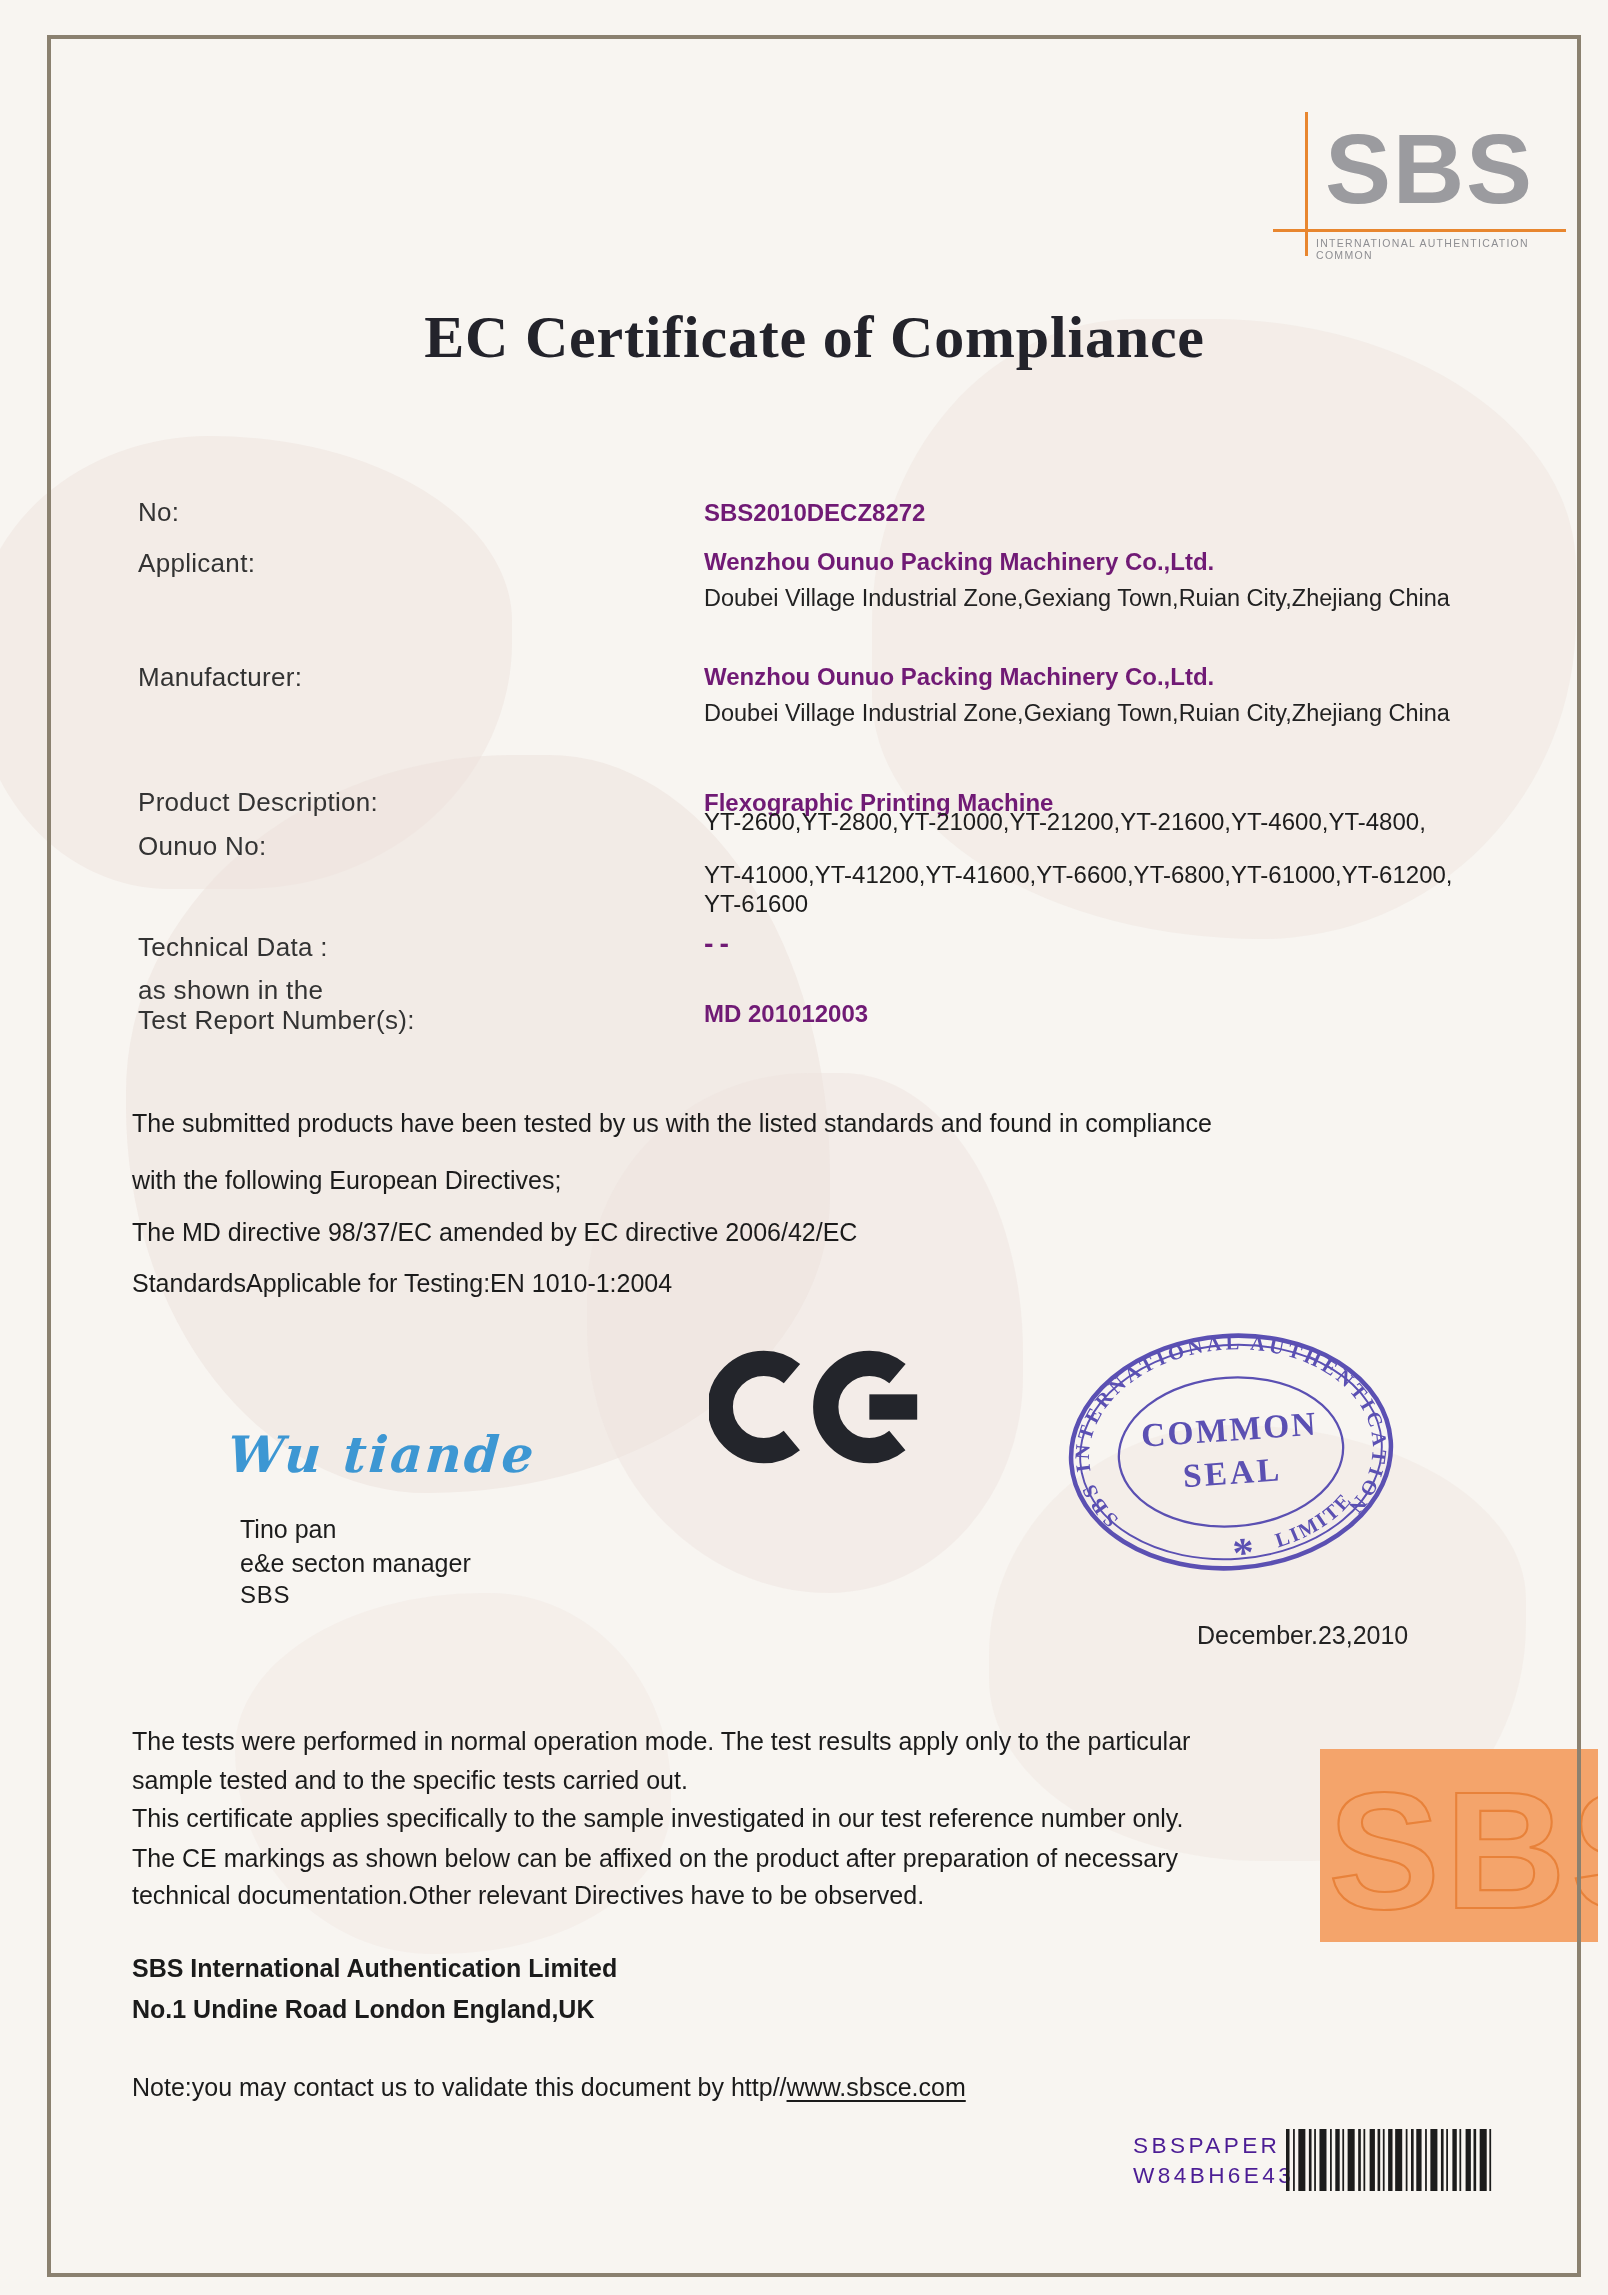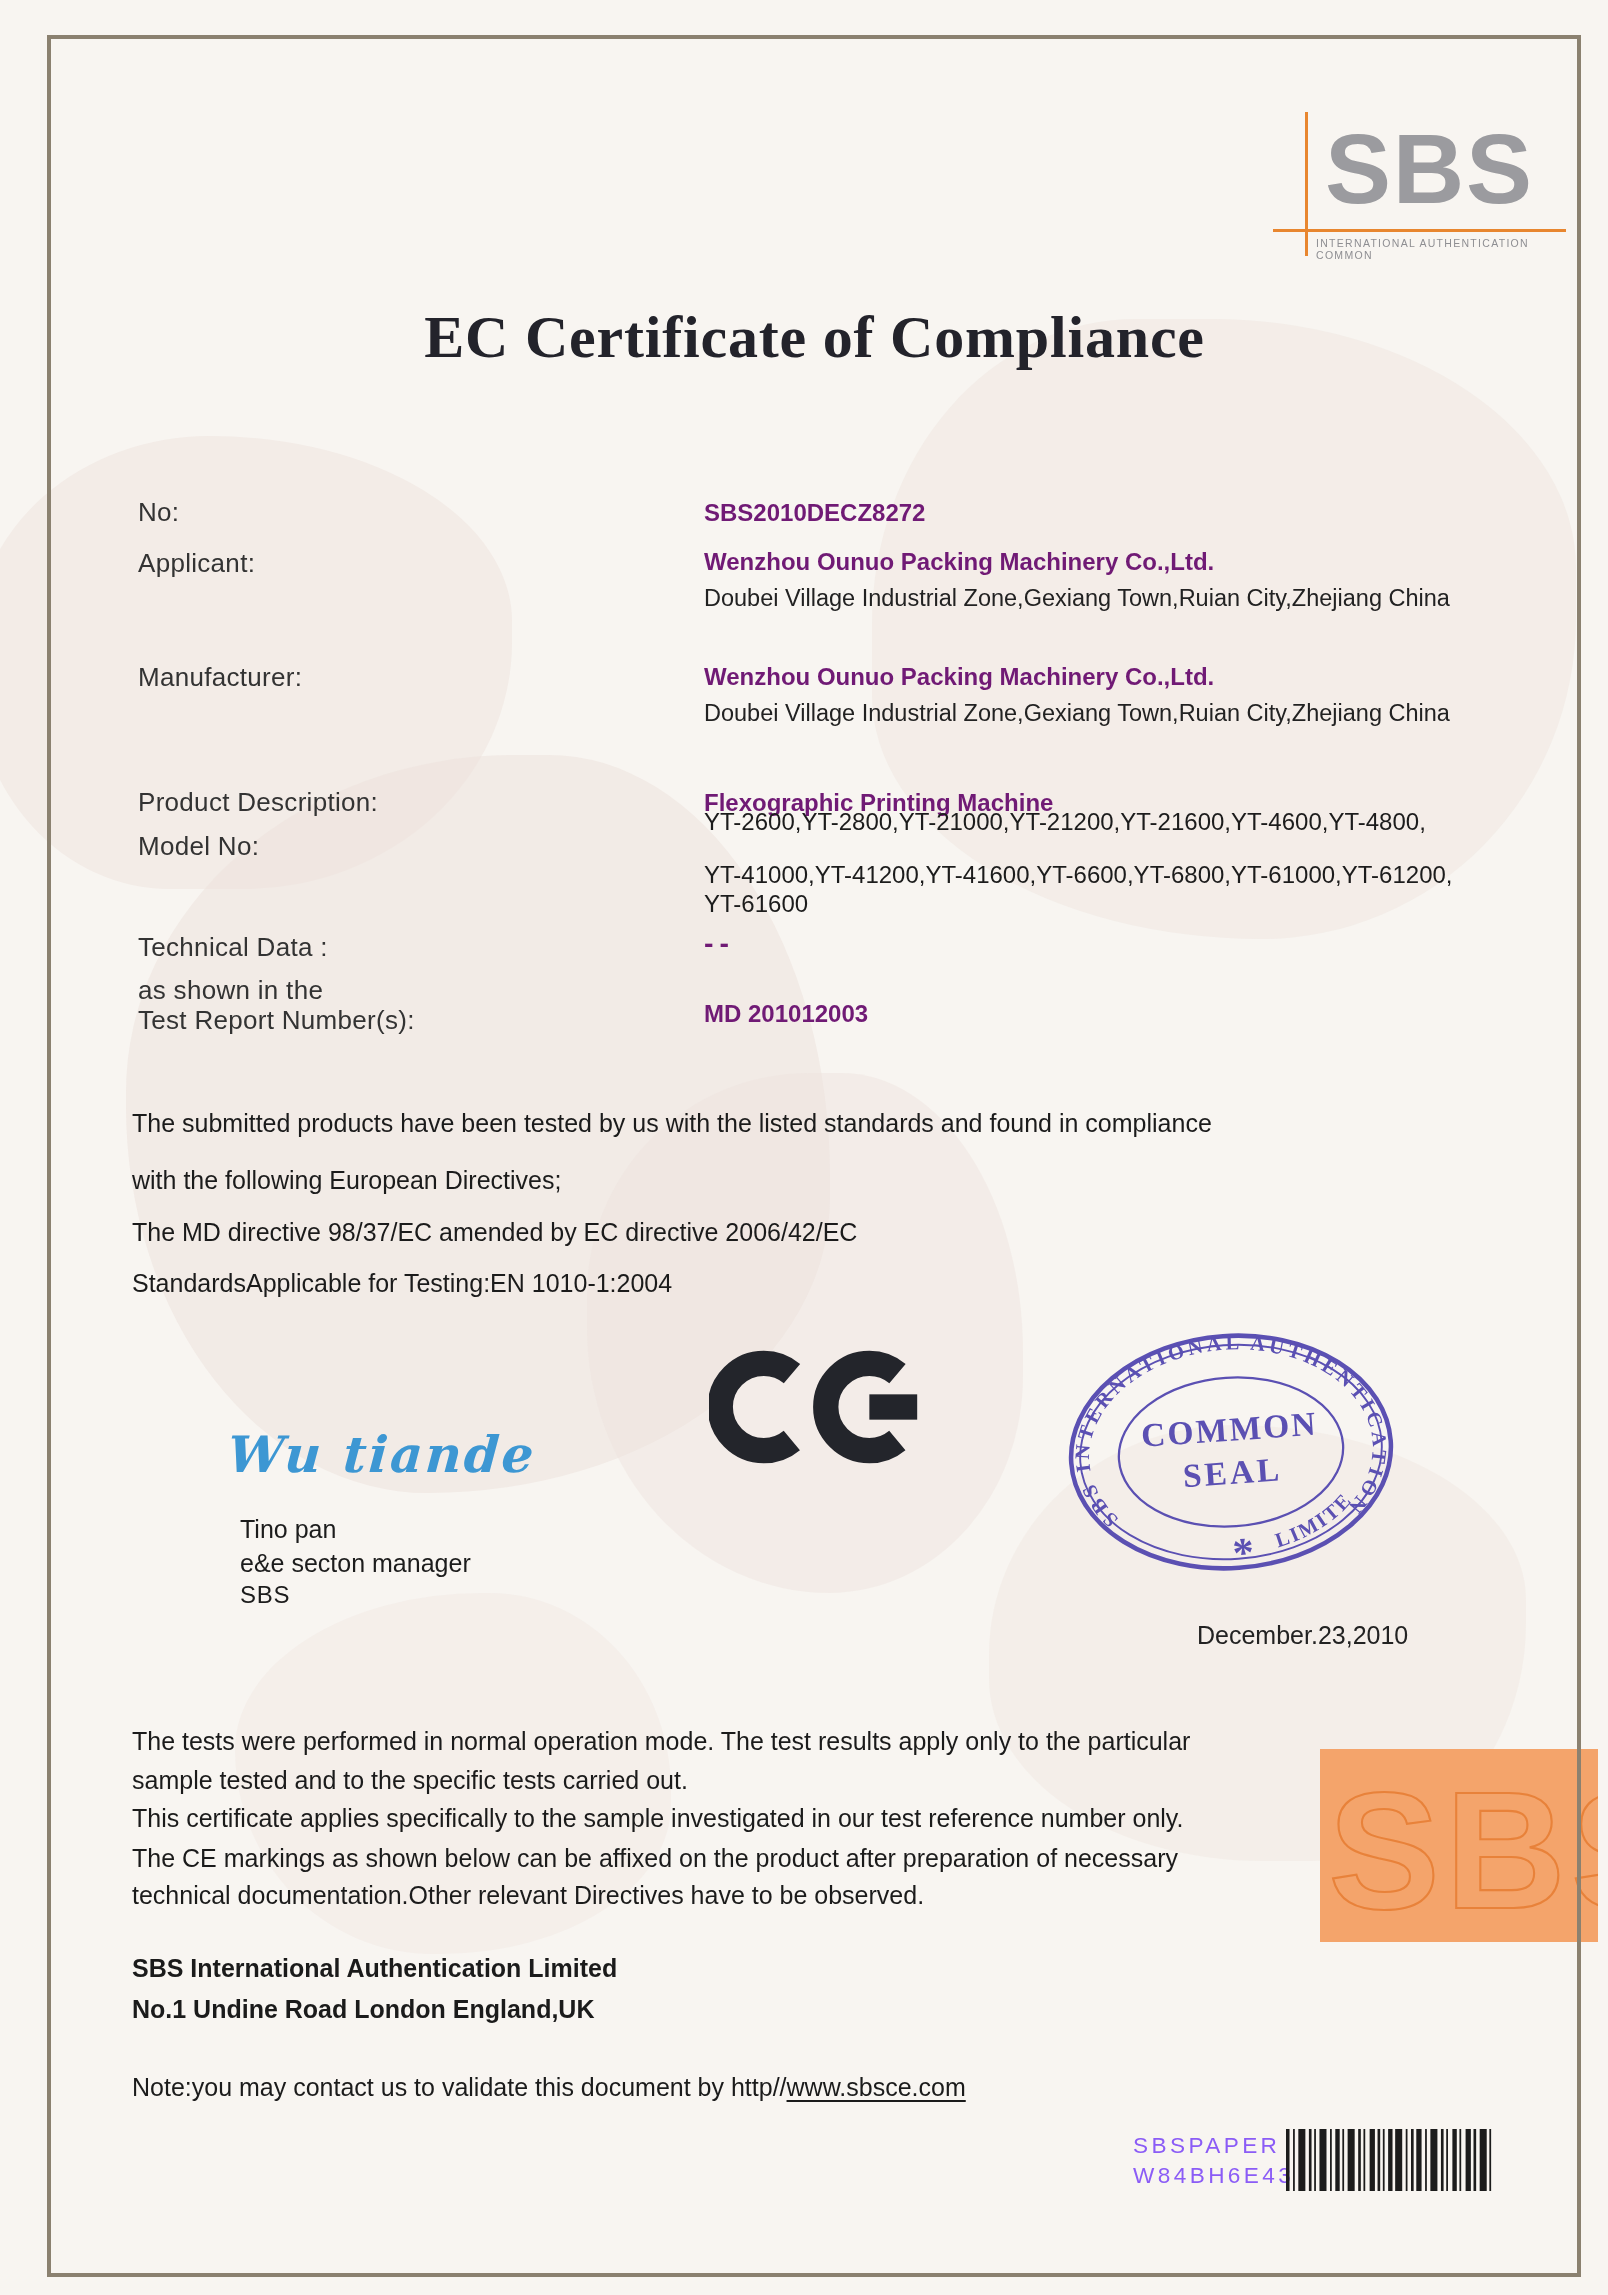--- a/index.html
+++ b/index.html
@@ -48,21 +48,21 @@
   
   #sticker{
     position:absolute;left:1320px;top:1749px;width:278px;height:193px;
     background:#f4a46b;z-index:1;overflow:hidden;
   }
   
   .link{text-decoration:underline;text-underline-offset:4.2px;}
   
   #papercode{
     position:absolute;left:1133px;top:2131px;z-index:2;text-align:left;
-    font-size:22.6px;letter-spacing:3.4px;line-height:30px;color:#8b5cf6;
+    font-size:22.6px;letter-spacing:3.4px;line-height:30px;color:#4c1d95;
   }
   #barcode{position:absolute;left:1286px;top:2129px;z-index:2;}
   #seal-wrap{position:absolute;left:1060px;top:1323px;width:342px;height:258px;z-index:2;transform:rotate(-4deg);opacity:.95;}
   #ce-wrap{position:absolute;left:709px;top:1335px;z-index:2;}
   #date{left:1197px;top:1620px;font-size:25px;color:#222;}
 </style>
 </head>
 <body>
 
 <div class="blob" style="left:-25px;top:436px;width:537px;height:453px;background:#eee3de;opacity:.55;border-radius:48% 62% 55% 40%/50% 45% 60% 52%;"></div>
@@ -90,21 +90,21 @@
 <div class="txt vbold" style="left:704px;top:547px;">Wenzhou Ounuo Packing Machinery Co.,Ltd.</div>
 <div class="txt addr" style="left:704px;top:584px;">Doubei Village Industrial Zone,Gexiang Town,Ruian City,Zhejiang China</div>
 
 <div class="txt label" style="left:138px;top:661px;">Manufacturer:</div>
 <div class="txt vbold" style="left:704px;top:662px;">Wenzhou Ounuo Packing Machinery Co.,Ltd.</div>
 <div class="txt addr" style="left:704px;top:699px;">Doubei Village Industrial Zone,Gexiang Town,Ruian City,Zhejiang China</div>
 
 <div class="txt label" style="left:138px;top:786px;">Product Description:</div>
 <div class="txt vbold" style="left:704px;top:788px;">Flexographic Printing Machine</div>
 
-<div class="txt label" style="left:138px;top:830px;">Model No:</div>
+<div class="txt label" style="left:138px;top:830px;">Ounuo No:</div>
 <div class="txt value" style="left:704px;top:807px;">YT-2600,YT-2800,YT-21000,YT-21200,YT-21600,YT-4600,YT-4800,</div>
 <div class="txt value" style="left:704px;top:860px;">YT-41000,YT-41200,YT-41600,YT-6600,YT-6800,YT-61000,YT-61200,</div>
 <div class="txt value" style="left:704px;top:889px;">YT-61600</div>
 
 <div class="txt label" style="left:138px;top:931px;">Technical Data :</div>
 <div class="txt vbold" style="left:704px;top:926px;font-size:28.5px;letter-spacing:5.9px;">--</div>
 
 <div class="txt label" style="left:138px;top:976px;line-height:1.15;">as shown in the
 Test Report Number(s):</div>
 <div class="txt vbold" style="left:704px;top:999px;">MD 201012003</div>

